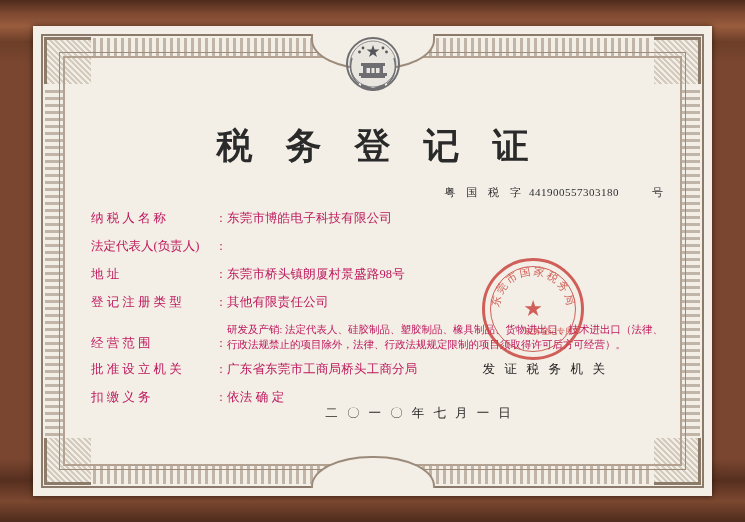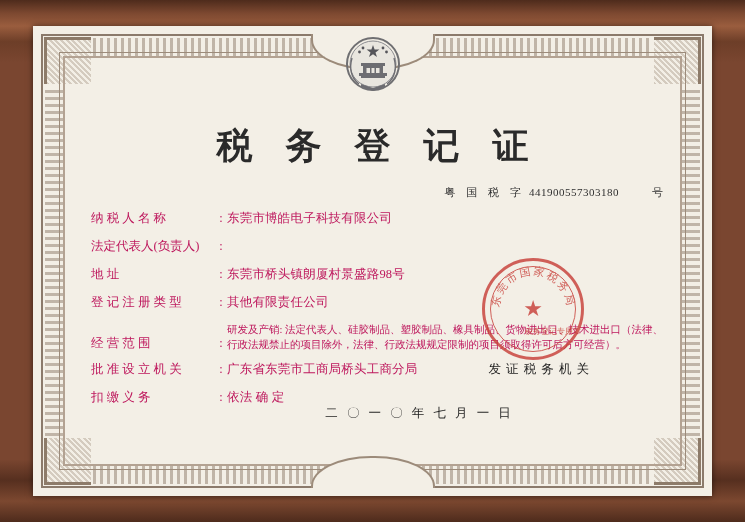--- a/index.html
+++ b/index.html
@@ -264,25 +264,26 @@
     position: absolute;
     left: 0;
     right: 0;
     bottom: 20px;
     text-align: right;
     font-size: 8px;
     color: #c8403a;
   }
   .issuer {
     position: absolute;
-    right: 80px;
+    right: 64px;
     bottom: 74px;
     font-size: 12.5px;
     color: #1f1f1f;
     letter-spacing: 1px;
+    font-family: Liberation Mono, monospace;
   }
   .date-row {
     position: absolute;
     left: 0;
     right: 16px;
     bottom: 30px;
     text-align: center;
     font-size: 12.5px;
     color: #1f1f1f;
     letter-spacing: 3px;

